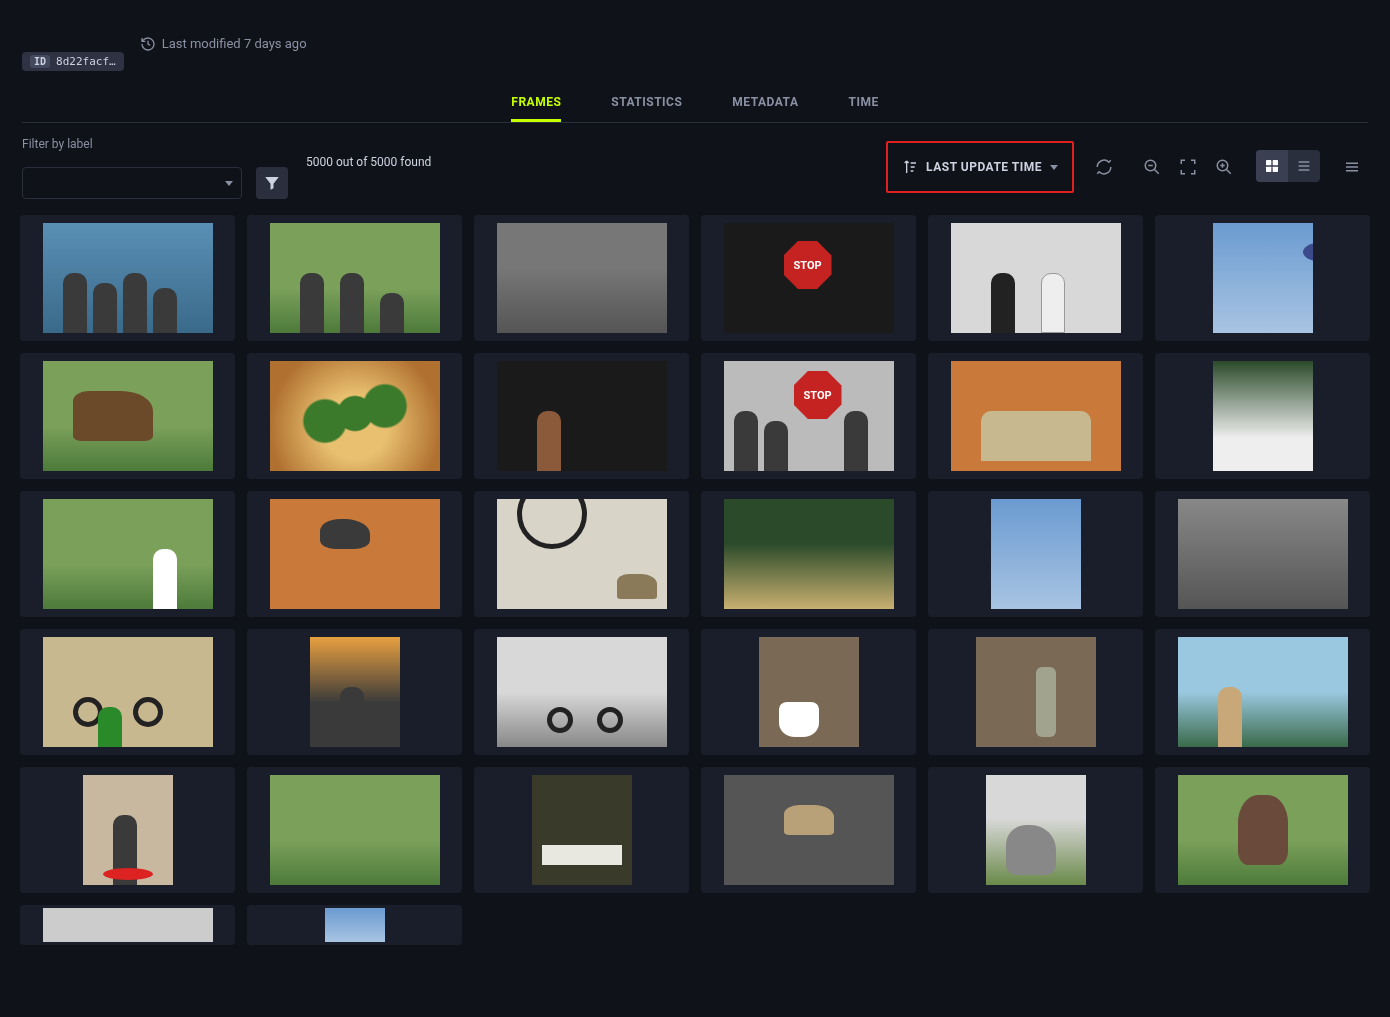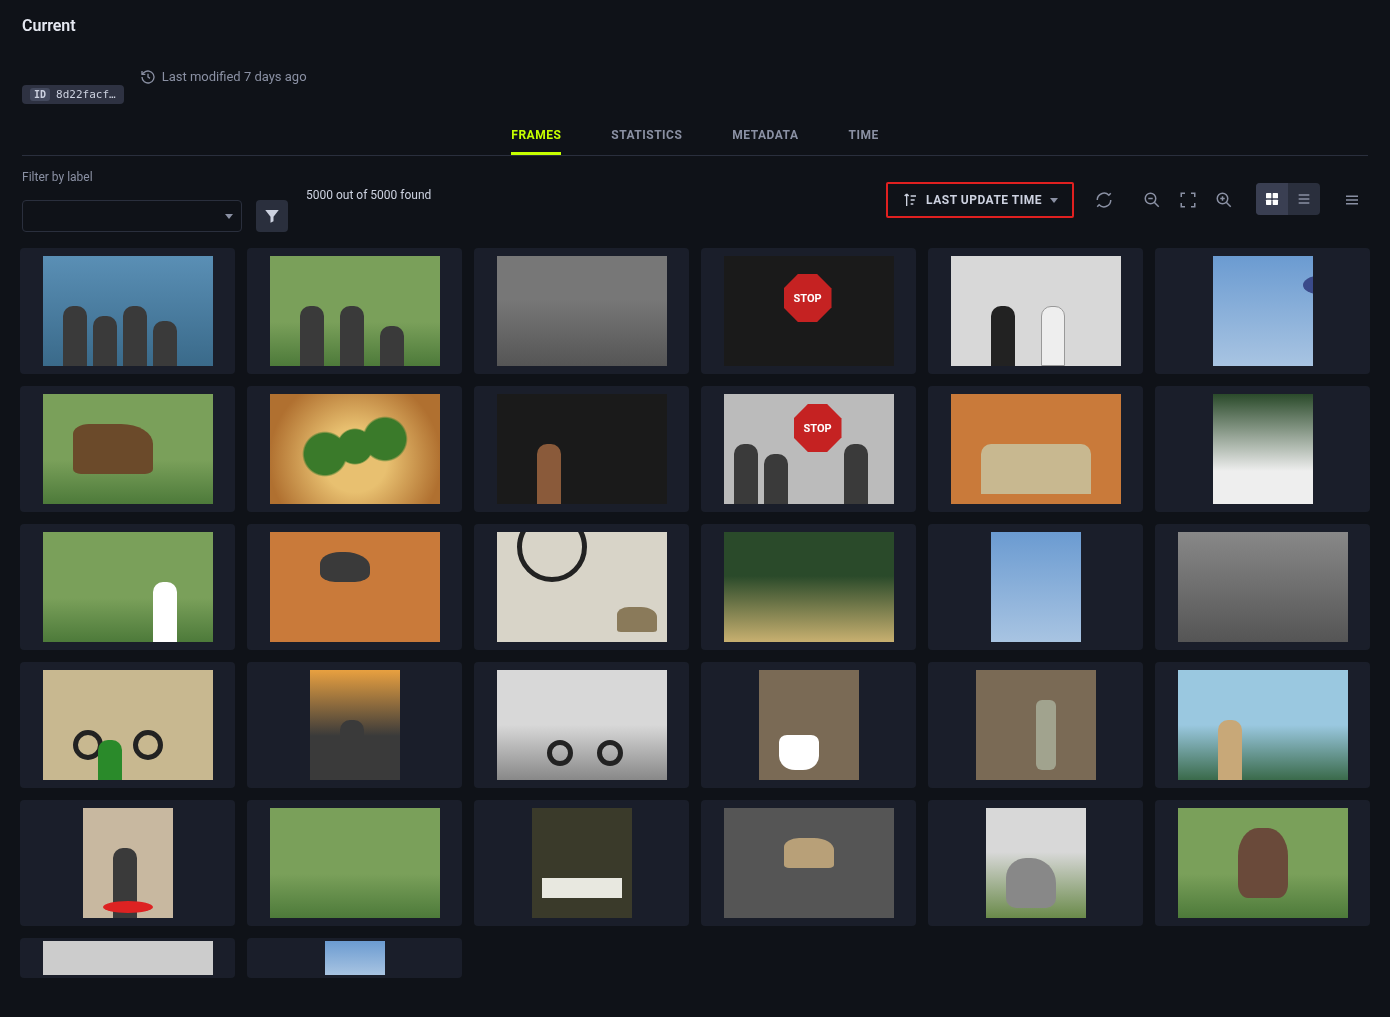--- a/index.html
+++ b/index.html
@@ -141,21 +141,21 @@
     color: var(--text);
     font-size: 12px;
     margin-left: 4px;
     margin-bottom: 12px;
   }
   .spacer { flex: 1; }
   .sort-btn {
     display: inline-flex;
     align-items: center;
     gap: 8px;
-    height: 36px;
+    height: 52px;
     padding: 0 14px;
     border: 2px solid var(--highlight-red);
     border-radius: 2px;
     font-size: 12px;
     font-weight: 700;
     letter-spacing: 0.5px;
     color: var(--text);
     cursor: pointer;
     align-self: center;
     margin-bottom: 2px;
@@ -234,21 +234,20 @@
   .ph .wheel {
     position:absolute;width:70px;height:70px;border:5px solid #222;border-radius:50%;
   }
 </style>
 </head>
 <body>
 
 <div class="app">
 
   <div class="header">
-    <div class="title">Current</div>
 
     <div class="meta-row">
       <span class="id-chip">
         <span class="id-label">ID</span>
         <span>8d22facf…</span>
       </span>
       <span class="modified">
         <svg width="16" height="16" viewBox="0 0 24 24" fill="none" stroke="currentColor" stroke-width="2">
           <path d="M3 12a9 9 0 1 0 3-6.7L3 8"></path>
             <polyline points="3 3 3 8 8 8"></polyline>

